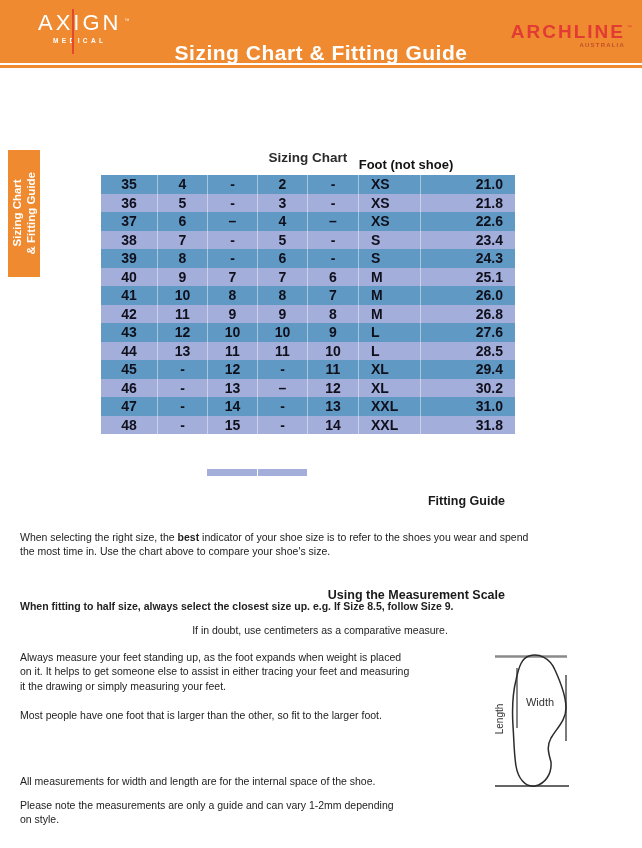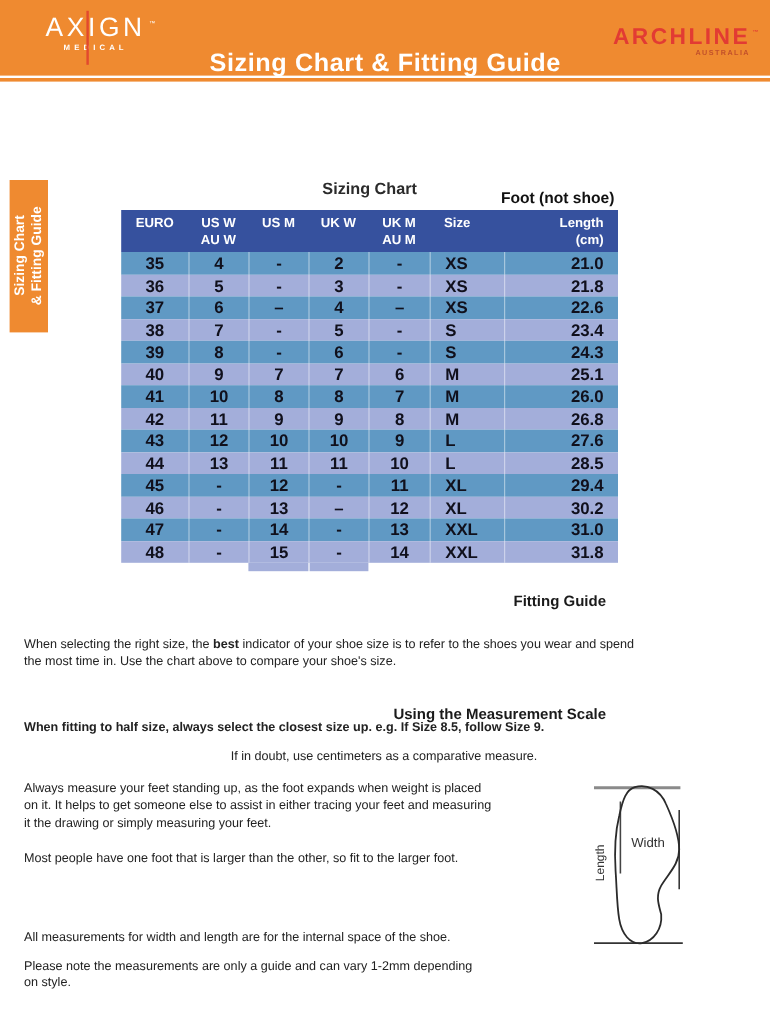--- a/index.html
+++ b/index.html
@@ -26,21 +26,21 @@
 
   
   .side-tab{position:absolute;left:8px;top:150px;width:32px;height:127px;background:#EF8A30;
             display:flex;align-items:center;justify-content:center;}
   .side-tab span{writing-mode:vertical-rl;transform:rotate(180deg);white-space:pre-line;
                  color:#ffffff;font-weight:bold;font-size:11.5px;line-height:14px;text-align:center;}
 
   
   .chart-title{position:absolute;left:101px;top:150px;width:414px;text-align:center;
                font-size:13.5px;font-weight:bold;color:#2b2b2b;}
-  .foot-note{position:absolute;left:300px;top:157px;width:212px;text-align:right;
+  .foot-note{position:absolute;left:300px;top:157px;width:212px;text-align:center;
              font-size:13px;font-weight:bold;color:#111111;}
 
   .table{position:absolute;left:101px;top:175px;width:414px;}
   .thead{display:flex;height:35px;background:#36519E;color:#ffffff;}
   .thead .cell{padding-top:4px;line-height:14px;font-size:11px;font-weight:bold;}
   .trow{display:flex;height:18.5px;align-items:center;font-size:14px;font-weight:bold;color:#10101c;}
   .trow.teal{background:#6099C4;}
   .trow.lav{background:#A3AEDA;align-items:center;}
   .trow .cell{border-left:1px solid rgba(255,255,255,.45);height:100%;display:flex;align-items:center;justify-content:center;}
   .trow .cell.col0{border-left:none;}
@@ -91,29 +91,20 @@
 
 <aside class="side-tab">
   <span>Sizing Chart
 &amp; Fitting Guide</span>
 </aside>
 
 <div class="chart-title">Sizing Chart</div>
 <div class="foot-note">Foot (not shoe)</div>
 
 <div class="table">
-  <div class="thead">
-      <div class="cell col0">EURO</div>
-      <div class="cell col1">US W<br>AU W</div>
-      <div class="cell col2">US M</div>
-      <div class="cell col3">UK W</div>
-      <div class="cell col4">UK M<br>AU M</div>
-      <div class="cell col5">Size</div>
-      <div class="cell col6">Length<br>(cm)</div>
-    </div>
   <div class="tbody">
       <div class="trow teal">
         <div class="cell col0">35</div>
         <div class="cell col1">4</div>
         <div class="cell col2">-</div>
         <div class="cell col3">2</div>
         <div class="cell col4">-</div>
         <div class="cell col5">XS</div>
         <div class="cell col6">21.0</div>
       </div>

